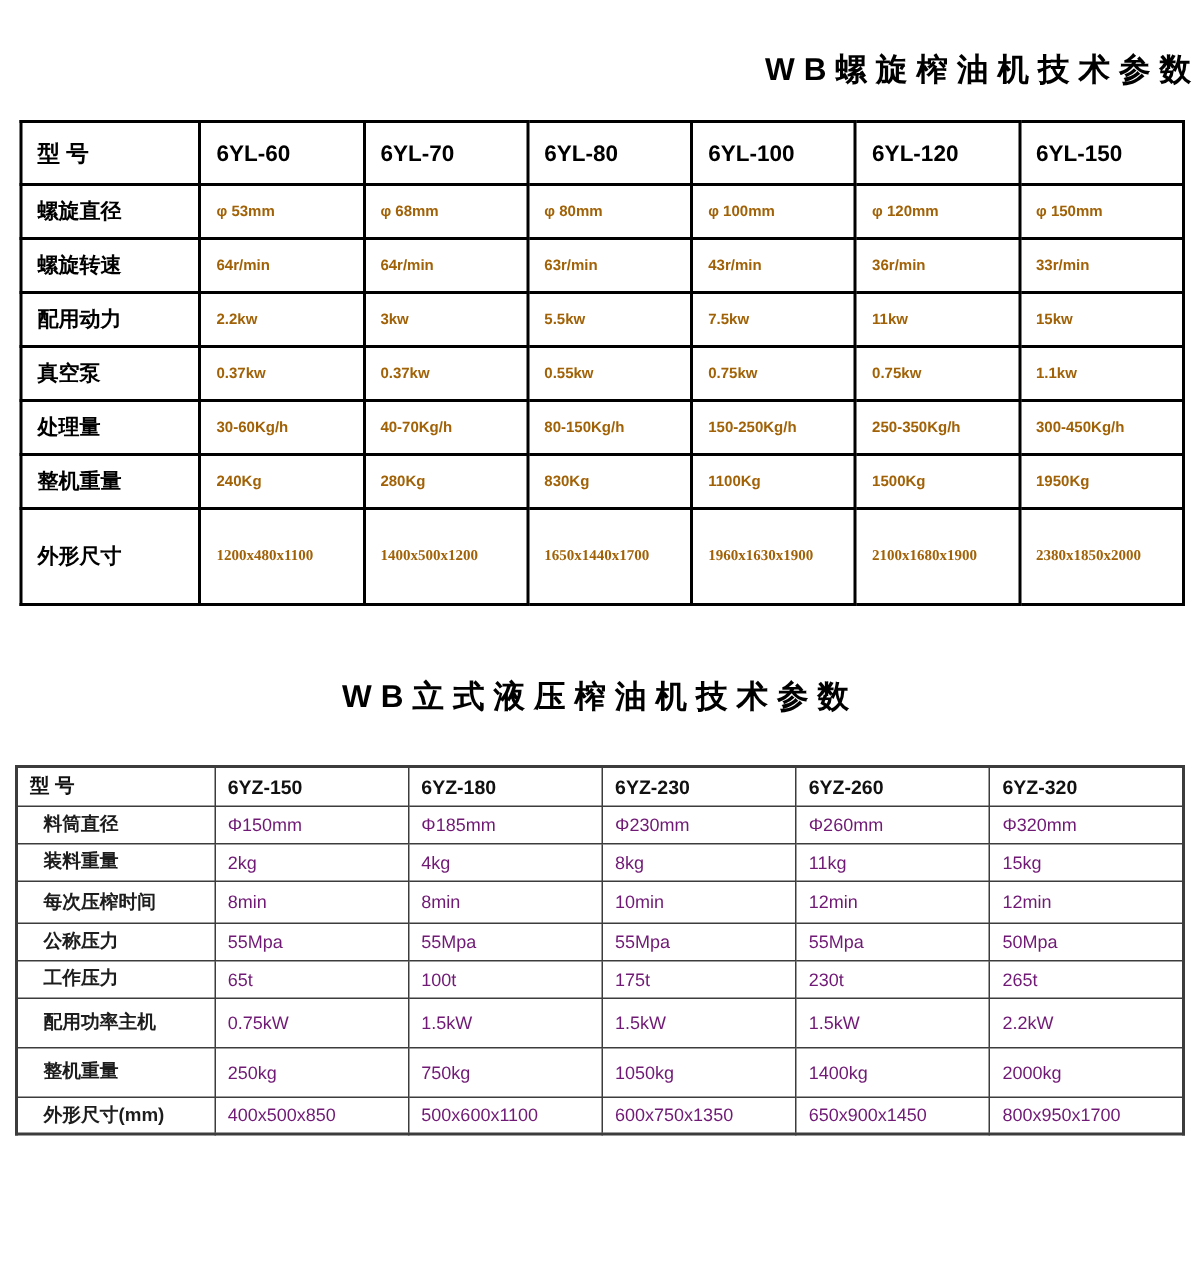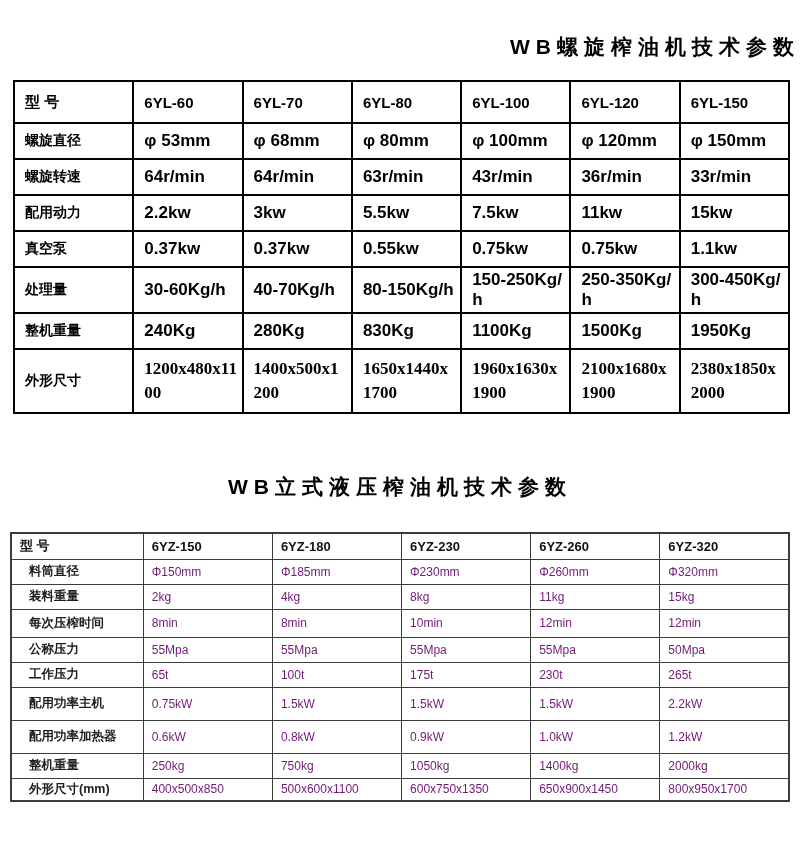--- a/index.html
+++ b/index.html
@@ -5,34 +5,34 @@
   html,body{margin:0;padding:0;}
   body{
     width:800px;height:848px;background:#ffffff;overflow:hidden;
     font-family:"Liberation Sans","DejaVu Sans",sans-serif;color:#000;
   }
   .title{
     text-align:center;font-weight:bold;font-size:21px;
     letter-spacing:6px;line-height:30px;color:#000;
   }
   .title1{margin:32px 0 18px 0;text-align:right;}
-  .title2{margin:58px 0 30px 0;}
+  .title2{margin:46px 0 30px 0;}
 
   
   table.t1{
     width:777px;margin-left:13px;border-collapse:collapse;table-layout:fixed;
     border:2px solid #000;
   }
   .t1 th,.t1 td{
     border:2px solid #000;text-align:left;vertical-align:middle;
     padding:2px 4px 2px 10px;word-break:break-all;
   }
   .t1 th{font-size:15px;font-weight:bold;}
   .t1 td.label{font-size:14px;font-weight:bold;}
-  .t1 td.val{font-size:17px;font-weight:600;color:#000000;}
+  .t1 td.val{font-size:10px;font-weight:600;color:#a16207;}
   .t1 thead tr{height:42px;}
   .t1 tbody tr{height:36px;}
   .t1 tbody tr:last-child{height:64px;font-family:Liberation Serif, serif;}
   .t1 tbody tr:last-child td.val{line-height:24px;}
 
   
   table.t2{
     width:780px;margin-left:10px;border-collapse:collapse;table-layout:fixed;
     border:2px solid #3c3c3c;
   }
@@ -207,28 +207,20 @@
       </tr>
       <tr>
         <td class="label">配用功率主机</td>
         <td class="val">0.75kW</td>
         <td class="val">1.5kW</td>
         <td class="val">1.5kW</td>
         <td class="val">1.5kW</td>
         <td class="val">2.2kW</td>
       </tr>
       <tr>
-        <td class="label">配用功率加热器</td>
-        <td class="val">0.6kW</td>
-        <td class="val">0.8kW</td>
-        <td class="val">0.9kW</td>
-        <td class="val">1.0kW</td>
-        <td class="val">1.2kW</td>
-      </tr>
-      <tr>
         <td class="label">整机重量</td>
         <td class="val">250kg</td>
         <td class="val">750kg</td>
         <td class="val">1050kg</td>
         <td class="val">1400kg</td>
         <td class="val">2000kg</td>
       </tr>
       <tr>
         <td class="label">外形尺寸(mm)</td>
         <td class="val">400x500x850</td>

